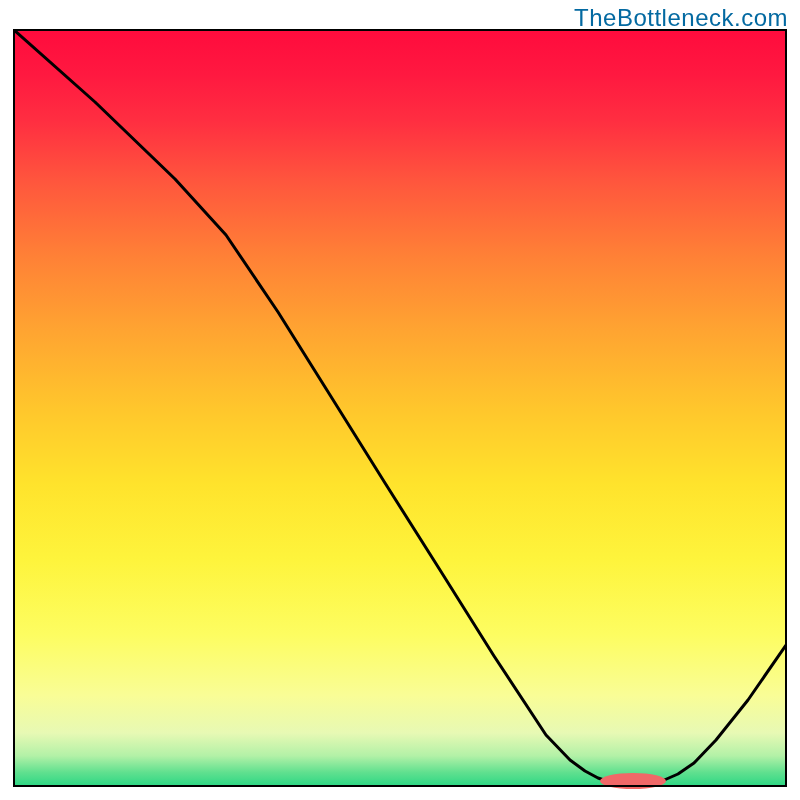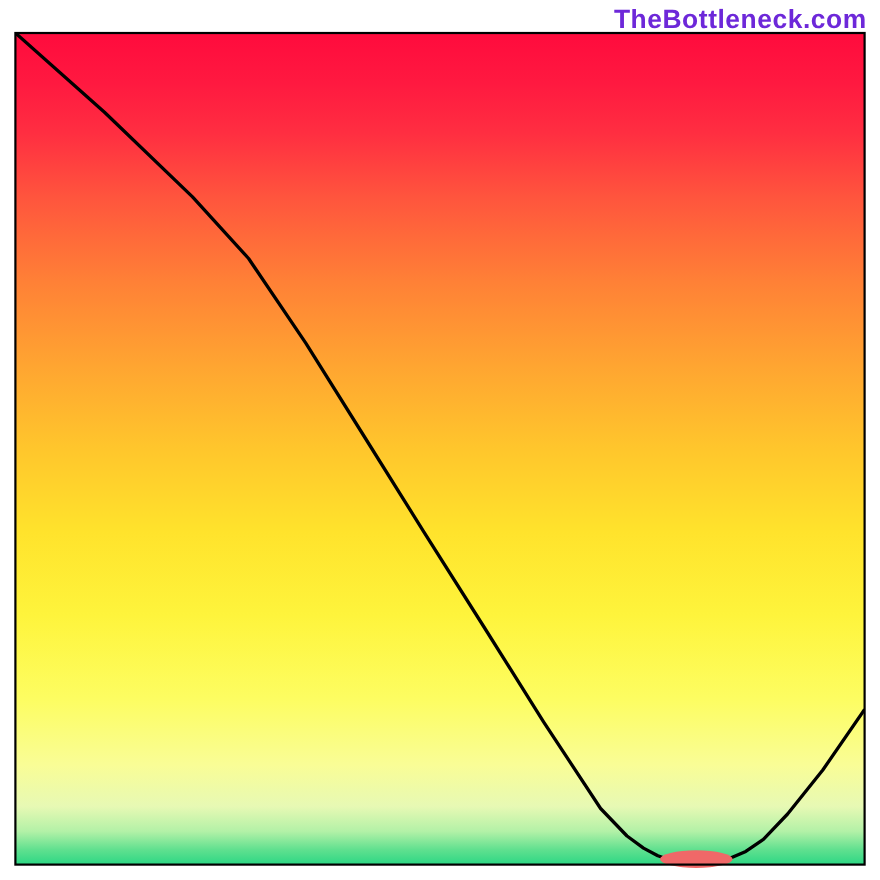--- a/index.html
+++ b/index.html
@@ -19,22 +19,22 @@
     position: absolute;
     top: 0;
     left: 0;
   }
   .watermark {
     position: absolute;
     top: 4px;
     right: 12px;
     font-family: Arial, Helvetica, sans-serif;
     font-size: 24px;
-    font-weight: bold;
-    color: #6d28d9;
+    font-weight: normal;
+    color: #0369a1;
     letter-spacing: 0.5px;
     user-select: none;
   }
 </style>
 </head>
 <body>
 
 <div class="stage">
   <svg width="800" height="800" viewBox="0 0 800 800">
     <defs>

